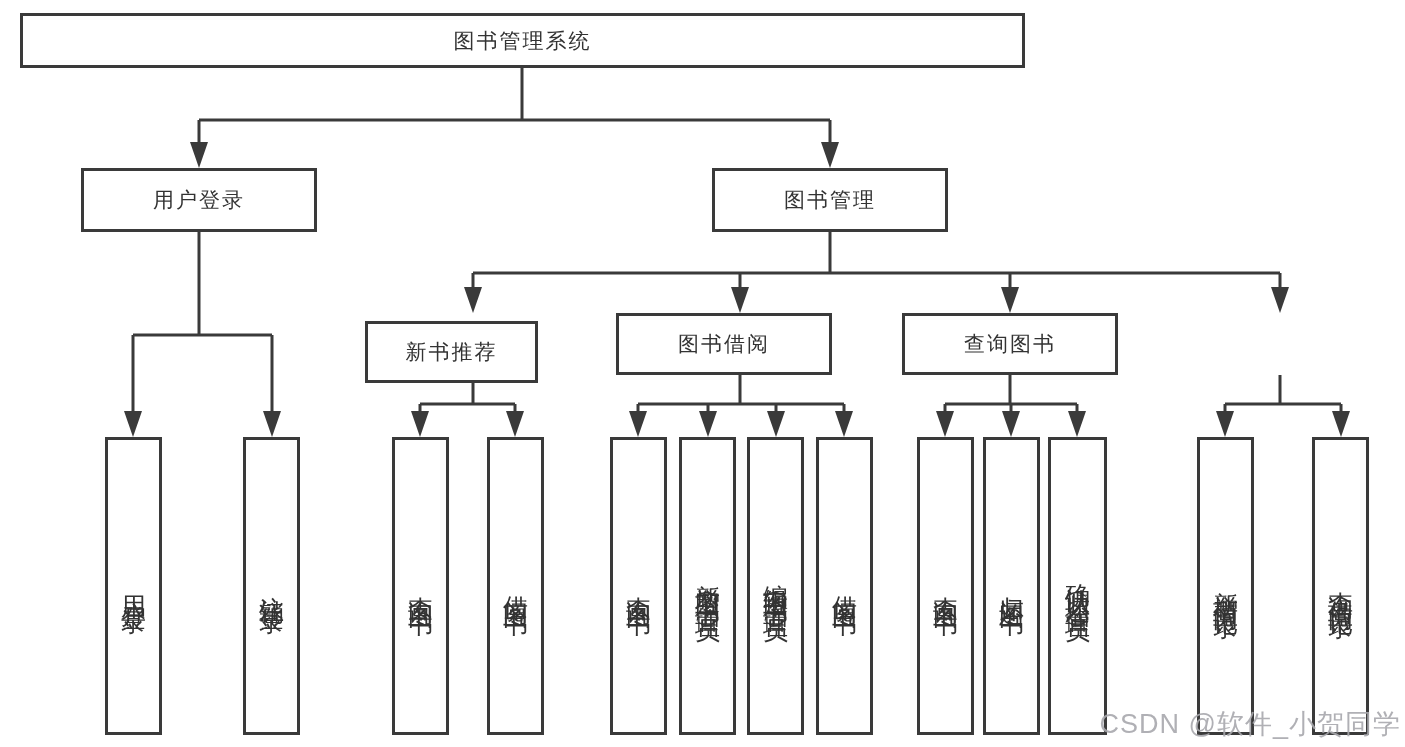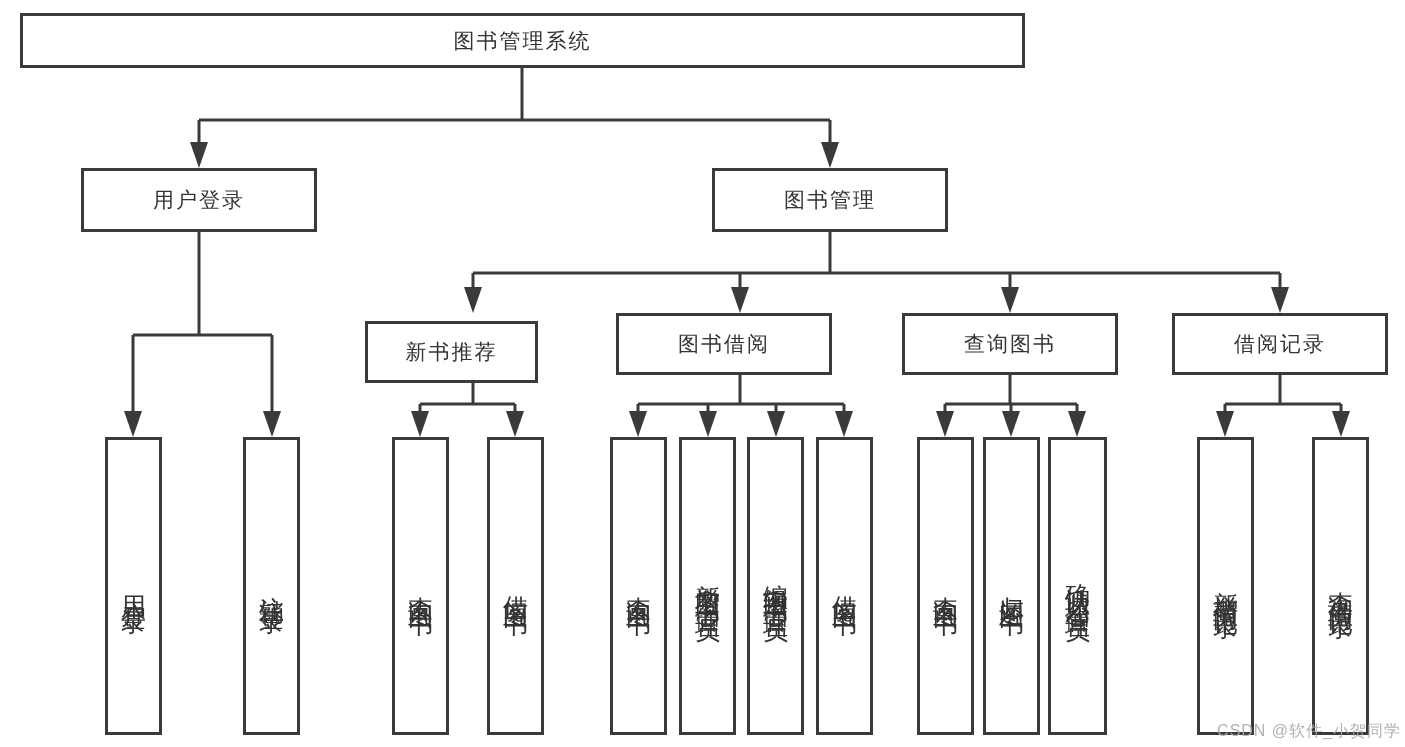--- a/index.html
+++ b/index.html
@@ -42,21 +42,21 @@
     writing-mode: vertical-rl;
     text-orientation: mixed;
     font-size: 25px;
     letter-spacing: 5px;
     line-height: 1;
   }
   .watermark {
     position: absolute;
     right: 4px;
     bottom: 5px;
-    font-size: 16px;
+    font-size: 27px;
     letter-spacing: 1px;
     color: #a8a8ad;
     opacity: 0.9;
     z-index: 3;
     white-space: nowrap;
     font-family: "Liberation Sans", sans-serif;
     text-align: center;
   }
 </style>
 </head>
@@ -104,21 +104,20 @@
   </svg>
 
   <div class="node h-node" style="left:20px;top:13px;width:1005px;height:55px">图书管理系统</div>
 
   <div class="node h-node" style="left:81px;top:168px;width:236px;height:64px">用户登录</div>
   <div class="node h-node" style="left:712px;top:168px;width:236px;height:64px">图书管理</div>
 
   <div class="node h-node" style="left:365px;top:321px;width:173px;height:62px">新书推荐</div>
   <div class="node h-node" style="left:616px;top:313px;width:216px;height:62px">图书借阅</div>
   <div class="node h-node" style="left:902px;top:313px;width:216px;height:62px">查询图书</div>
-  <div class="node h-node" style="left:1172px;top:313px;width:216px;height:62px">借阅记录</div>
 
   <div class="node v-node" style="left:105px;top:437px;width:57px;height:298px">用户登录</div>
   <div class="node v-node" style="left:243px;top:437px;width:57px;height:298px">注销登录</div>
 
   <div class="node v-node" style="left:392px;top:437px;width:57px;height:298px">查询图书</div>
   <div class="node v-node" style="left:487px;top:437px;width:57px;height:298px">借阅图书</div>
 
   <div class="node v-node" style="left:610px;top:437px;width:57px;height:298px">查询图书</div>
   <div class="node v-node" style="left:679px;top:437px;width:57px;height:298px">新增图书（管理员）</div>
   <div class="node v-node" style="left:747px;top:437px;width:57px;height:298px">编辑图书（管理员）</div>

